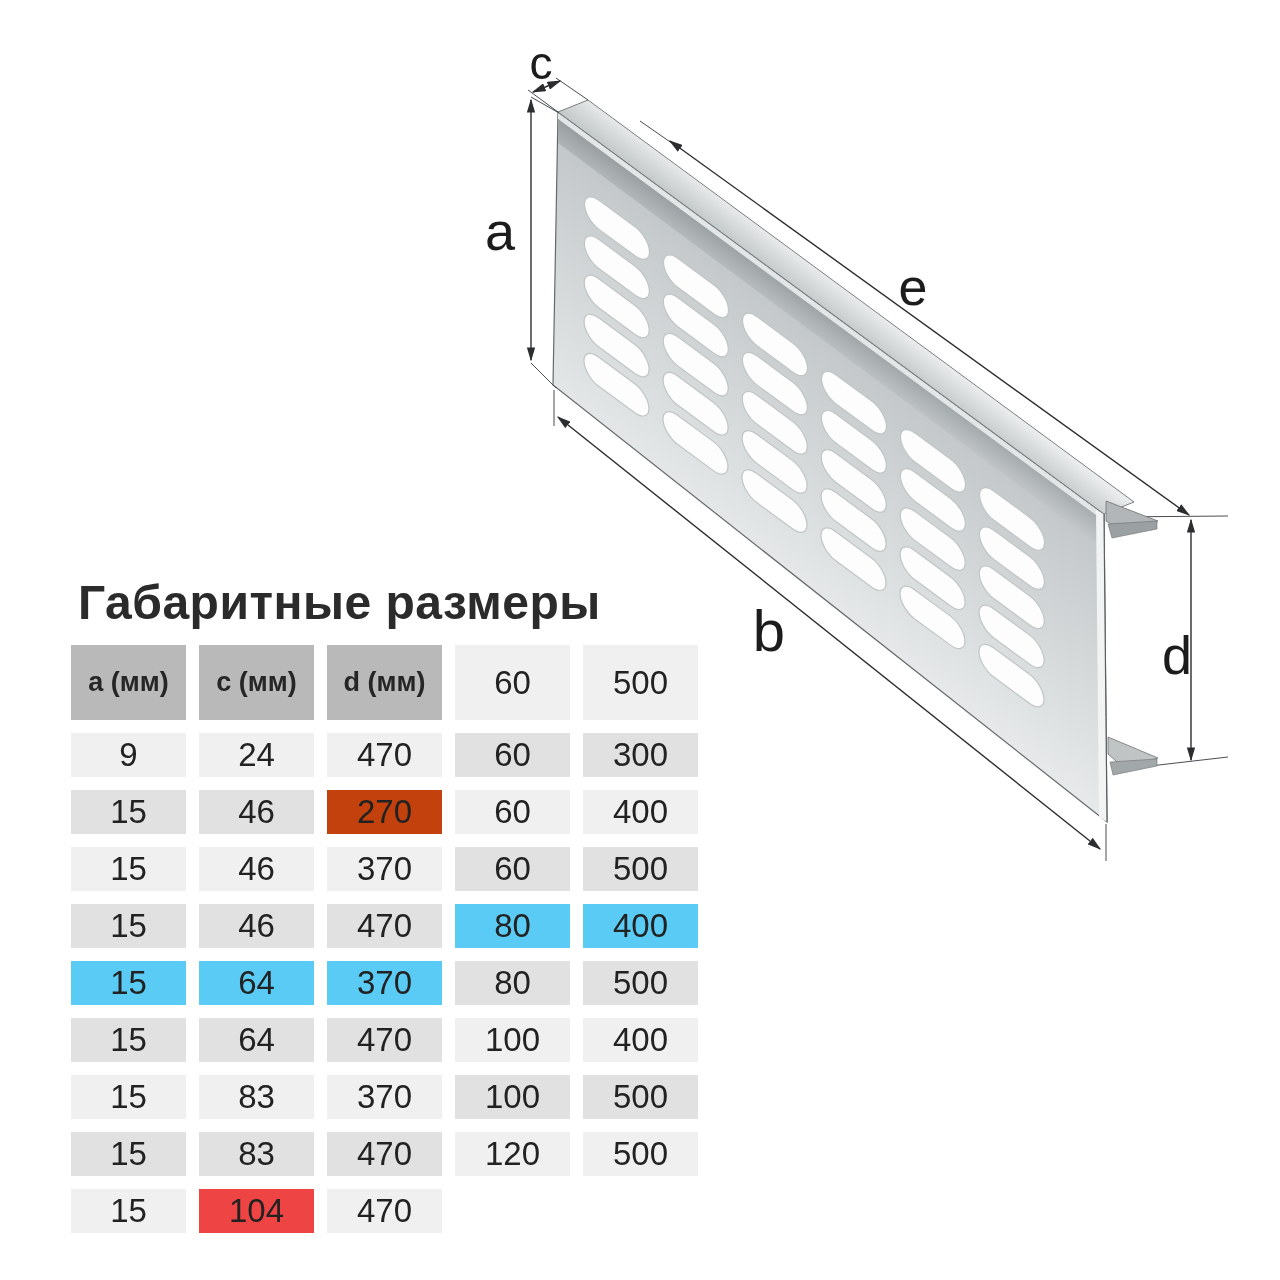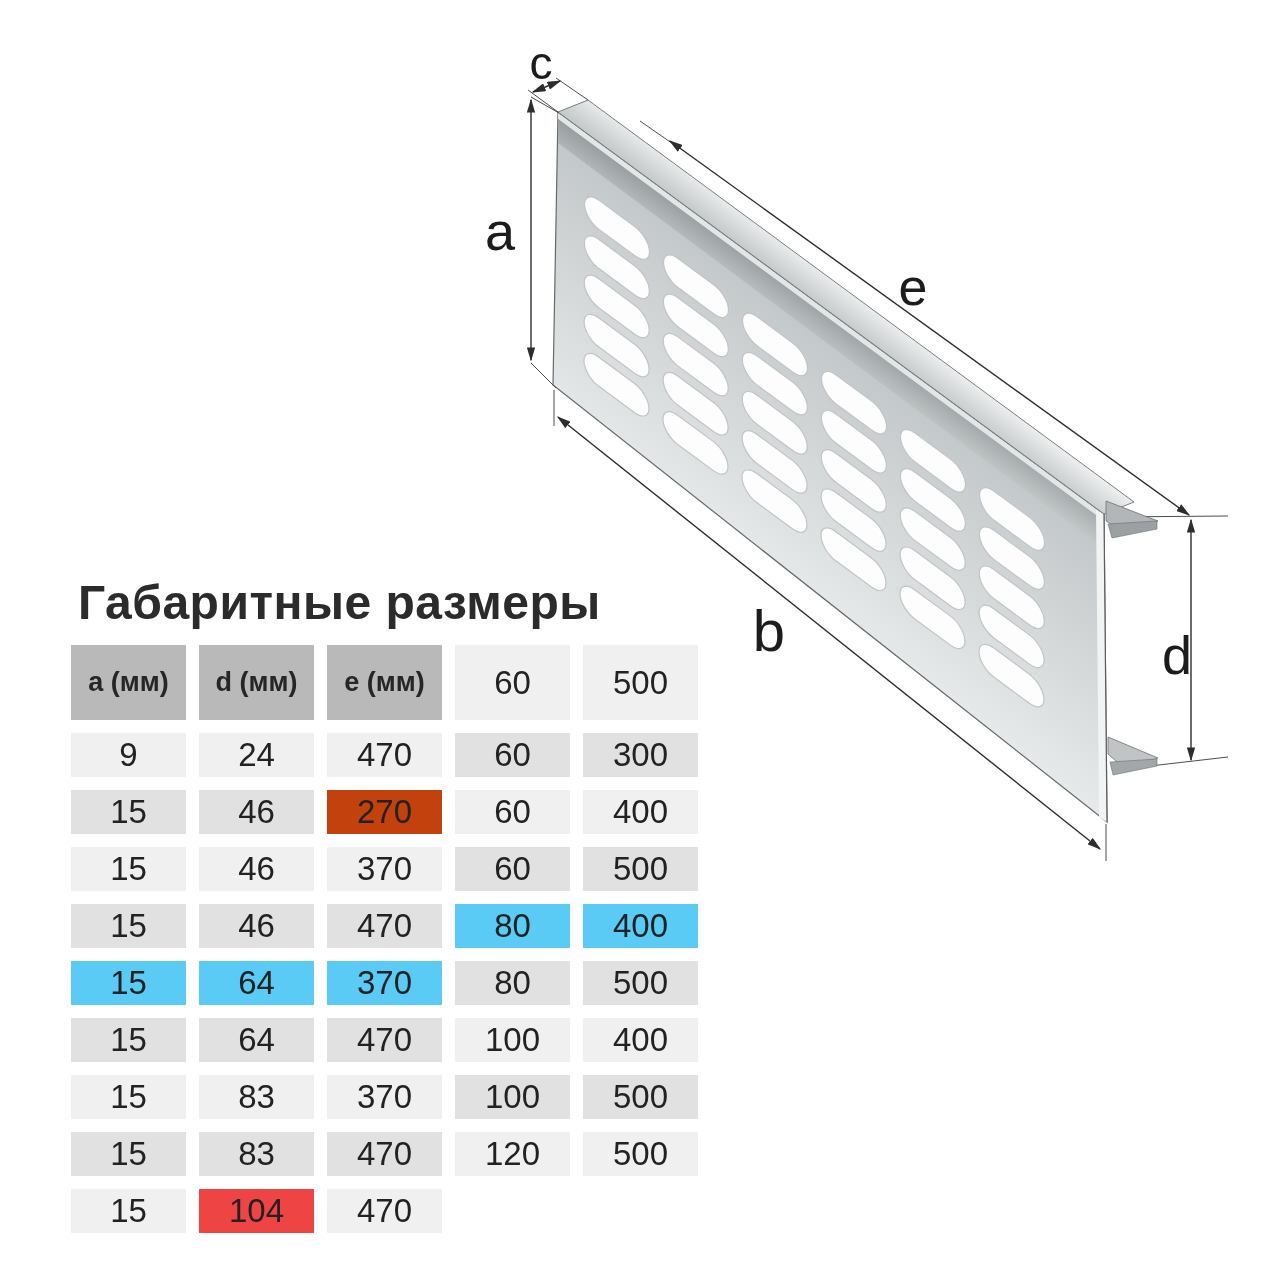--- a/index.html
+++ b/index.html
@@ -115,22 +115,22 @@
     <text class="dim-label" x="500" y="250" font-size="54" text-anchor="middle">a</text>
     <text class="dim-label" x="913" y="305" font-size="52" text-anchor="middle">e</text>
     <text class="dim-label" x="769" y="651" font-size="58" text-anchor="middle">b</text>
     <text class="dim-label" x="1177" y="674" font-size="54" text-anchor="middle">d</text>
   </svg>
 
   <div id="page-title">Габаритные размеры</div>
 
   <div id="dim-table">
     <div class="hcell">a (мм)</div>
+    <div class="hcell">c (мм)</div>
     <div class="hcell">d (мм)</div>
-    <div class="hcell">e (мм)</div>
 
   <div class="tcell" style="background: rgb(240, 240, 240);">60</div>
       <div class="tcell" style="background: rgb(240, 240, 240);">500</div>
       <div class="tcell" style="background: rgb(240, 240, 240);">9</div>
       <div class="tcell" style="background: rgb(240, 240, 240);">24</div>
       <div class="tcell" style="background: rgb(240, 240, 240);">470</div>
       <div class="tcell" style="background: rgb(225, 225, 225);">60</div>
       <div class="tcell" style="background: rgb(225, 225, 225);">300</div>
       <div class="tcell" style="background: rgb(225, 225, 225);">15</div>
       <div class="tcell" style="background: rgb(225, 225, 225);">46</div>

